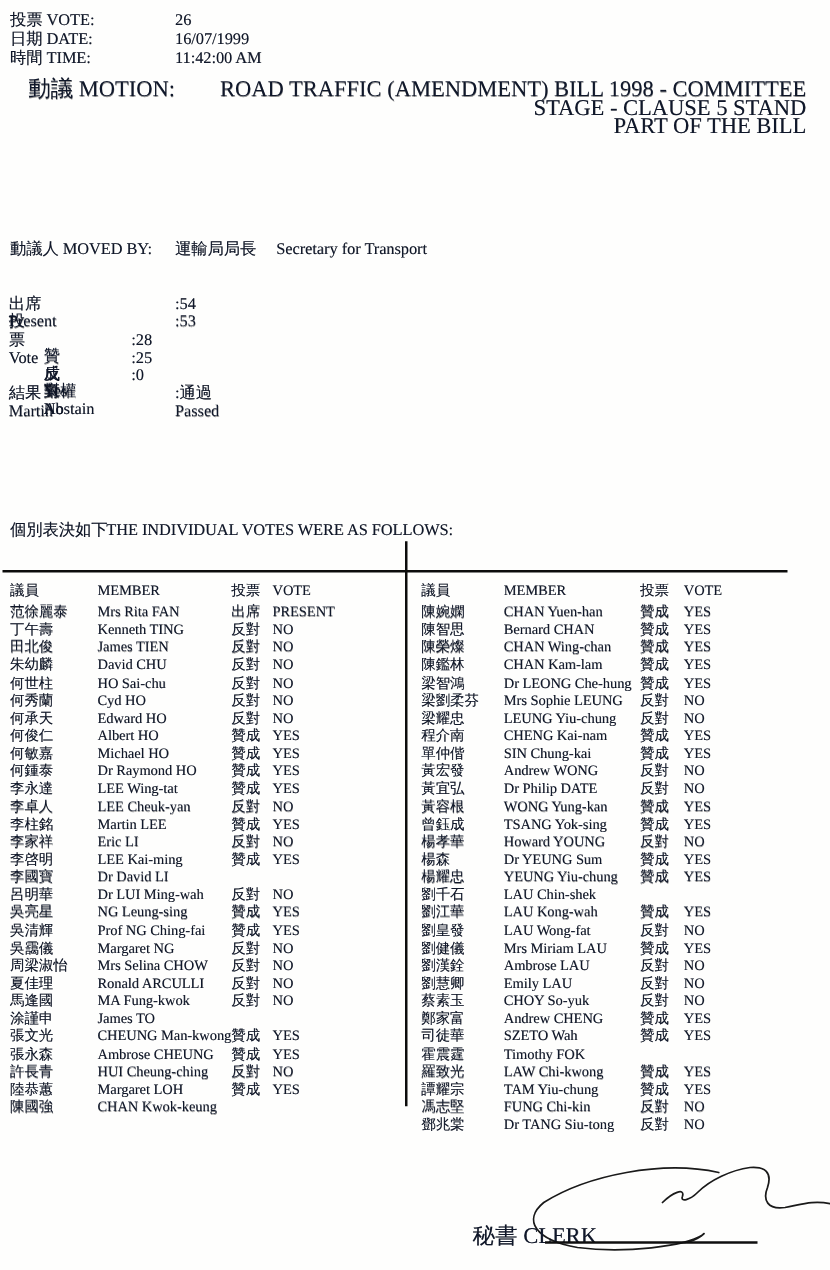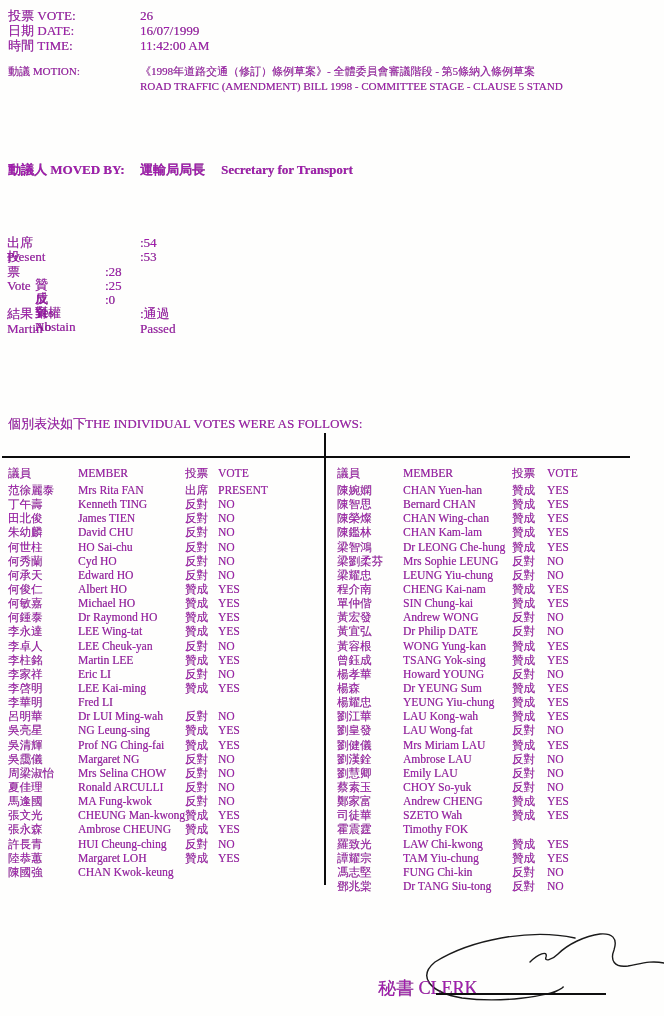--- a/index.html
+++ b/index.html
@@ -1,36 +1,36 @@
 <!DOCTYPE html>
 <html><head>
 <meta charset="utf-8">
 <style>
   html,body { margin:0; padding:0; background:#ffffff; }
   .page {
     position:relative; width:664px; height:1016px; margin:0 auto;
-    background:#fefefd; color:#a21caf;
+    background:#fefefd; color:#0f172a;
     font-family:"Liberation Serif","DejaVu Serif",serif;
     overflow:hidden;
     text-shadow:0.25px 0.25px 0 rgba(0,0,0,0.45);
   }
   .abs { position:absolute; }
 
   
   .meta { top:8px; left:8px; font-size:13px; }
   .meta-row { display:flex; height:15px; line-height:15px; }
   .meta-row .lbl { width:132px; }
 
   
-  .motion { top:64px; left:8px; font-size:11px; line-height:14.5px; display:flex; }
+  .motion { top:64px; left:8px; font-size:18px; line-height:14.5px; display:flex;text-align:right; }
   .motion .lbl { width:132px; }
   .motion .txt { width:505px; }
 
   
-  .movedby { top:162px; left:8px; font-size:13px; line-height:15px; display:flex;font-weight:bold; }
+  .movedby { top:191px; left:8px; font-size:13px; line-height:15px; display:flex; }
   .movedby .lbl { width:132px; }
   .movedby .zh { margin-right:16px; }
 
   
   .summary { top:236px; left:7px; font-size:13px; }
   .sum-row { position:relative; height:14.3px; line-height:14.3px; }
   .sum-row .l0 { position:absolute; left:0; }
   .sum-row .l1 { position:absolute; left:28px;margin-top:13px; }
   .sum-row .v0 { position:absolute; left:133px; }
   .sum-row .v1 { position:absolute; left:98px; }
@@ -71,22 +71,22 @@
     </div>
     <div class="meta-row">
       <span class="lbl">時間 TIME:</span>
       <span>11:42:00 AM</span>
     </div>
   </div>
 
   <div class="abs motion">
     <span class="lbl">動議 MOTION:</span>
     <span class="txt">
-      <div>《1998年道路交通（修訂）條例草案》- 全體委員會審議階段 - 第5條納入條例草案</div>
       <div>ROAD TRAFFIC (AMENDMENT) BILL 1998 - COMMITTEE STAGE - CLAUSE 5 STAND</div>
+      <div>PART OF THE BILL</div>
     </span>
   </div>
 
   <div class="abs movedby">
     <span class="lbl">動議人 MOVED BY:</span>
     <span class="zh">運輸局局長</span>
     <span>Secretary for Transport</span>
   </div>
 
   <div class="abs summary">
@@ -230,27 +230,27 @@
         <span>NO</span>
       </div>
 
       <div class="vrow">
         <span>李啓明</span>
         <span>LEE Kai-ming</span>
         <span>贊成</span>
         <span>YES</span>
       </div>
 
-
-      <div class="vrow">
-        <span>李華明</span>
-        <span>Fred LI</span>
-        <span></span>
-        <span></span>
-      </div>
+      <div class="vrow">
+        <span>李國寶</span>
+        <span>Dr David LI</span>
+        <span></span>
+        <span></span>
+      </div>
+
 
       <div class="vrow">
         <span>呂明華</span>
         <span>Dr LUI Ming-wah</span>
         <span>反對</span>
         <span>NO</span>
       </div>
 
       <div class="vrow">
         <span>吳亮星</span>
@@ -287,20 +287,26 @@
         <span>NO</span>
       </div>
 
       <div class="vrow">
         <span>馬逢國</span>
         <span>MA Fung-kwok</span>
         <span>反對</span>
         <span>NO</span>
       </div>
 
+      <div class="vrow">
+        <span>涂謹申</span>
+        <span>James TO</span>
+        <span></span>
+        <span></span>
+      </div>
 
       <div class="vrow">
         <span>張文光</span>
         <span>CHEUNG Man-kwong</span>
         <span>贊成</span>
         <span>YES</span>
       </div>
 
       <div class="vrow">
         <span>張永森</span>
@@ -445,20 +451,26 @@
         <span>YES</span>
       </div>
 
       <div class="vrow">
         <span>楊耀忠</span>
         <span>YEUNG Yiu-chung</span>
         <span>贊成</span>
         <span>YES</span>
       </div>
 
+      <div class="vrow">
+        <span>劉千石</span>
+        <span>LAU Chin-shek</span>
+        <span></span>
+        <span></span>
+      </div>
 
       <div class="vrow">
         <span>劉江華</span>
         <span>LAU Kong-wah</span>
         <span>贊成</span>
         <span>YES</span>
       </div>
 
       <div class="vrow">
         <span>劉皇發</span>

